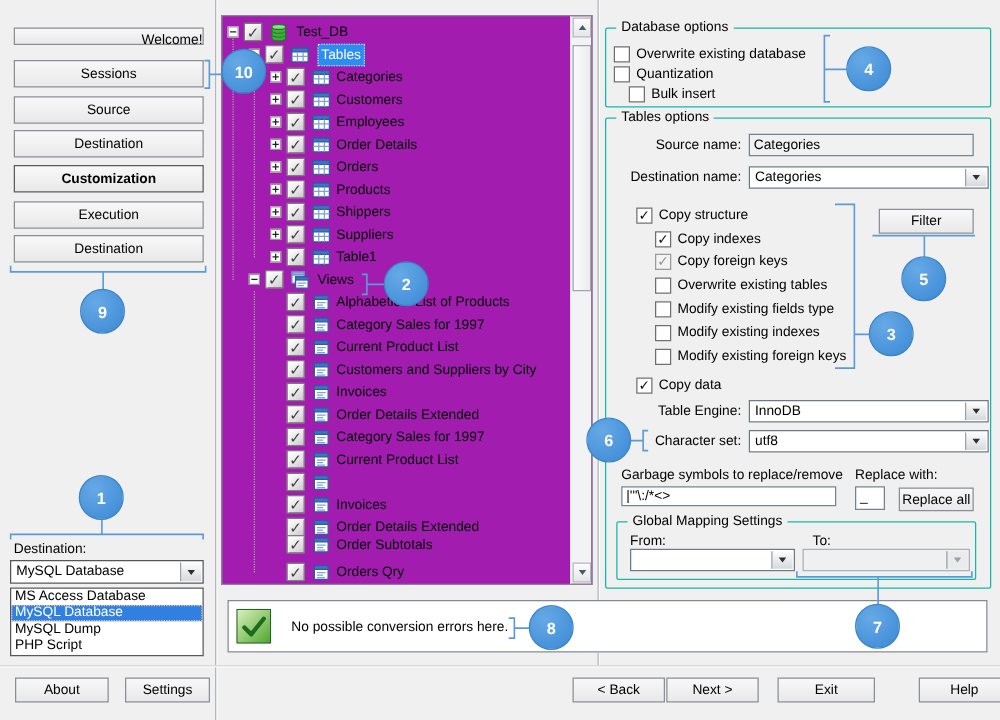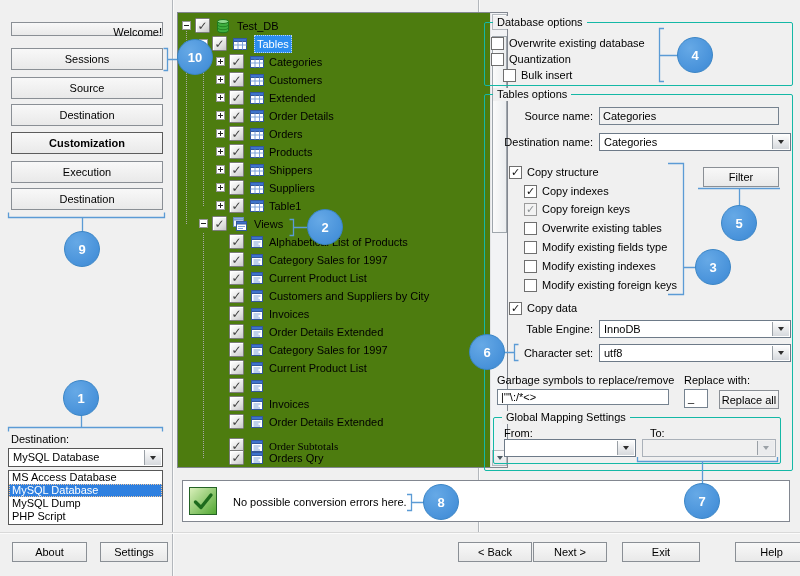--- a/index.html
+++ b/index.html
@@ -36,21 +36,21 @@
     display:flex;align-items:center;justify-content:center;}
   .arr{width:0;height:0;border-left:3.5px solid transparent;border-right:3.5px solid transparent;
     border-top:4px solid #2e2e2e;}
   .combo.dark{border-color:#565656;height:19px;}
   .combo.dis{background:#f0f0f0;border-color:#aab1b9;}
   .combo.dis .cbtn{background:#eaebed;}
   .combo.dis .arr{border-top-color:#9aa0a6;}
   .flabel{position:absolute;line-height:14px;white-space:nowrap;}
   .rlabel{text-align:right;}
   
-  .tree-panel{position:absolute;left:177px;top:12px;width:331px;height:456px;background:#4d7c0f;
+  .tree-panel{position:absolute;left:177px;top:12px;width:297px;height:456px;background:#a21caf;
     border:1px solid #828790;box-sizing:border-box;overflow:hidden;}
   .trow{position:absolute;left:0;height:18px;width:270px;}
   .exp{position:absolute;width:9px;height:9px;top:4px;background:#fff;border:1px solid #979797;box-sizing:border-box;}
   .exp::before{content:"";position:absolute;left:1px;top:3px;width:5px;height:1px;background:#222;}
   .exp.plus::after{content:"";position:absolute;left:3px;top:1px;width:1px;height:5px;background:#222;}
   .tcb{position:absolute;top:1px;width:15px;height:15px;box-sizing:border-box;
     background:linear-gradient(145deg,#ffffff 10%,#dedede 70%,#c8c8c8 100%);
     border:1px solid #7d7d7d;border-radius:1px;
     box-shadow:inset 1px 1px 0 rgba(255,255,255,.95);
     display:flex;align-items:center;justify-content:center;font-family:"DejaVu Sans",sans-serif;}
@@ -158,21 +158,21 @@
           <span class="tlabel" style="left: 91px;">Customers</span>
         </div>
         <div class="trow" style="top: 76px;">
           <span class="exp plus" style="left: 38px;"></span>
           <span class="tcb" style="left: 51px;"></span>
           <span class="ticon" style="left: 71px;"><svg width="16" height="16" viewBox="0 0 16 16">
               <rect x="1.5" y="2.5" width="13" height="11" fill="#fff" stroke="#33589c"></rect>
               <rect x="1.5" y="2.5" width="13" height="3" fill="#3d73cc" stroke="#33589c"></rect>
               <path d="M1.5 9 H14.5 M6 5.5 V13.5 M10.5 5.5 V13.5" stroke="#7da3dd" fill="none"></path>
             </svg></span>
-          <span class="tlabel" style="left: 91px;">Extended</span>
+          <span class="tlabel" style="left: 91px;">Employees</span>
         </div>
         <div class="trow" style="top: 94px;">
           <span class="exp plus" style="left: 38px;"></span>
           <span class="tcb" style="left: 51px;"></span>
           <span class="ticon" style="left: 71px;"><svg width="16" height="16" viewBox="0 0 16 16">
               <rect x="1.5" y="2.5" width="13" height="11" fill="#fff" stroke="#33589c"></rect>
               <rect x="1.5" y="2.5" width="13" height="3" fill="#3d73cc" stroke="#33589c"></rect>
               <path d="M1.5 9 H14.5 M6 5.5 V13.5 M10.5 5.5 V13.5" stroke="#7da3dd" fill="none"></path>
             </svg></span>
           <span class="tlabel" style="left: 91px;">Order Details</span>
@@ -330,21 +330,21 @@
         </div>
         <div class="trow" style="top: 400px;">
           <span class="tcb" style="left: 51px;"></span>
           <span class="ticon" style="left: 71px;"><svg width="16" height="16" viewBox="0 0 16 16">
               <rect x="2.5" y="2.5" width="11" height="11" fill="#fff" stroke="#33589c"></rect>
               <rect x="2.5" y="2.5" width="11" height="3" fill="#3d73cc" stroke="#33589c"></rect>
               <path d="M4.5 8 H11.5 M4.5 10 H9.5 M4.5 12 H11" stroke="#7da3dd" fill="none"></path>
             </svg></span>
           <span class="tlabel" style="left: 91px;">Order Details Extended</span>
         </div>
-        <div class="trow" style="top: 424px; font-family: Liberation Serif, serif;">
+        <div class="trow" style="top: 414px;">
           <span class="tcb" style="left: 51px;"></span>
           <span class="ticon" style="left: 71px;"><svg width="16" height="16" viewBox="0 0 16 16">
               <rect x="2.5" y="2.5" width="11" height="11" fill="#fff" stroke="#33589c"></rect>
               <rect x="2.5" y="2.5" width="11" height="3" fill="#3d73cc" stroke="#33589c"></rect>
               <path d="M4.5 8 H11.5 M4.5 10 H9.5 M4.5 12 H11" stroke="#7da3dd" fill="none"></path>
             </svg></span>
           <span class="tlabel" style="left: 91px;">Order Subtotals</span>
         </div>
         <div class="trow" style="top: 436px;">
           <span class="tcb" style="left: 51px;"></span>

